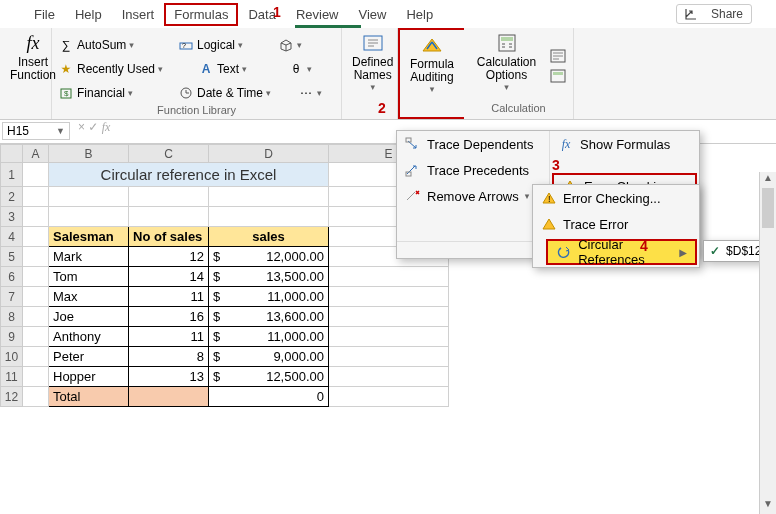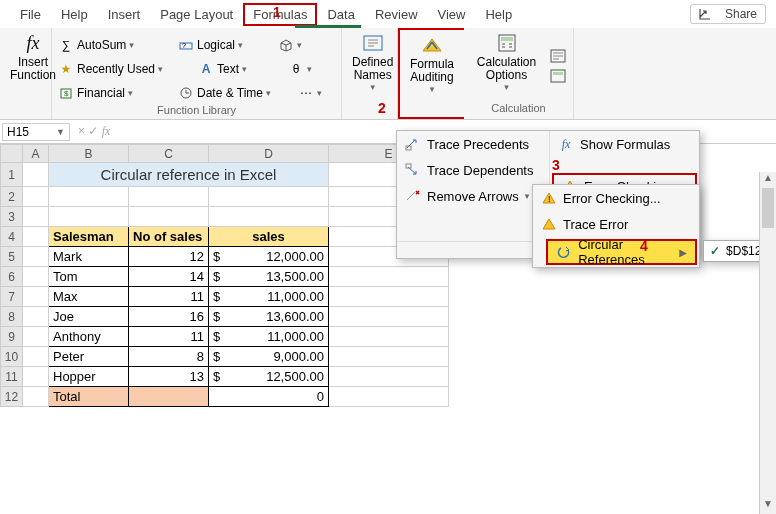--- a/index.html
+++ b/index.html
@@ -1,19 +1,19 @@
 <!DOCTYPE html>
 <html><head>
 <meta charset="utf-8">
 <style>
 * { box-sizing: border-box; margin: 0; padding: 0; font-family: "Segoe UI", Arial, sans-serif; }
 body { background: #fff; width: 776px; height: 514px; overflow: hidden; position: relative; }
 
 
-.tabs { display: flex; align-items: center; height: 28px; padding: 0 10px; font-size: 13px; color: #444; }
+.tabs { display: flex; align-items: center; height: 28px; padding: 0 24px; font-size: 13px; color: #444; }
 .tabs .tab { padding: 4px 10px; cursor: pointer; }
 .tabs .tab.active { border: 2px solid #c00000; padding: 2px 8px; }
 .tabs .spacer { flex: 1; }
 .share-btn { border: 1px solid #ccc; border-radius: 3px; padding: 2px 8px; font-size: 12px; display: flex; align-items: center; gap: 12px; margin-left: 12px; }
 .tab-underline { height: 3px; background: #217346; width: 66px; position: absolute; left: 295px; top: 25px; }
 
 .num-callout { color: #c00000; font-weight: bold; font-size: 14px; position: absolute; }
 
 
 .ribbon { display: flex; height: 92px; border-bottom: 1px solid #ccc; background: #f5f5f5; }
@@ -22,21 +22,21 @@
 .group-label { text-align: center; font-size: 11px; color: #666; padding-bottom: 18px; }
 .big-btn { display: flex; flex-direction: column; align-items: center; justify-content: flex-start; padding: 2px 4px; font-size: 12px; text-align: center; width: 56px; height: 72px; }
 .big-btn .ico { width: 26px; height: 22px; display: flex; align-items: center; justify-content: center; margin-bottom: 2px; }
 .small-row { display: flex; align-items: center; gap: 3px; font-size: 12px; height: 22px; }
 .small-row .ico { width: 16px; height: 16px; display: flex; align-items: center; justify-content: center; }
 .carets::after { content: " \25BE"; font-size: 9px; color: #666; }
 
 .highlight-red { border: 2px solid #c00000; }
 
 
-.fbar { display: flex; align-items: center; height: 24px; border-bottom: 1px solid #ccc; font-size: 12px; }
+.fbar { display: flex; align-items: flex-start; height: 24px; border-bottom: 1px solid #ccc; font-size: 12px; }
 .namebox { width: 68px; border: 1px solid #ccc; padding: 1px 4px; margin: 2px; background: #fff; display: flex; justify-content: space-between; align-items: center; }
 .fbar-btns { padding: 0 6px; color: #aaa; }
 .fx { font-style: italic; font-family: serif; }
 
 
 .grid-wrap { position: relative; }
 table.sheet { border-collapse: collapse; font-size: 13px; }
 .colhdr th, .rowhdr { background: #e6e6e6; border: 1px solid #ccc; font-weight: normal; font-size: 12px; color: #555; text-align: center; }
 .colhdr th { height: 18px; }
 .rowhdr { width: 22px; }
@@ -68,21 +68,20 @@
 
 svg { display: block; }
 </style>
 </head>
 <body>
 
 <div class="tabs">
   <span class="tab">File</span>
   <span class="tab">Help</span>
   <span class="tab">Insert</span>
-  <span class="tab">Page Layout</span>
   <span class="num-callout" style="left:273px;top:4px">1</span>
   <span class="tab active">Formulas</span>
   <span class="tab">Data</span>
   <span class="tab">Review</span>
   <span class="tab">View</span>
   <span class="tab">Help</span>
   <span class="spacer"></span>
   <span class="share-btn">
     <span>
       <svg width="14" height="12">
@@ -364,34 +363,34 @@
 </tbody>
     </table>
 </div>
 
 <div class="popup" style="left:396px;top:130px;width:304px">
   <div style="display:flex">
     <div style="flex:1">
       <div class="popup-item">
         <span class="ico">
             <svg width="16" height="14">
+              <path d="M3 4 L11 11 M11 8 V11 H8" stroke="#2f6db5" fill="none"></path>
+              <rect x="1" y="1" width="5" height="4" fill="none" stroke="#888"></rect>
+            </svg>
+          </span>
+        <span>Trace Dependents</span>
+      </div>
+      <div class="popup-item">
+        <span class="ico">
+            <svg width="16" height="14">
               <path d="M2 11 L10 3 M8 3 H11 V6" stroke="#2f6db5" fill="none"></path>
               <rect x="1" y="9" width="5" height="4" fill="none" stroke="#888"></rect>
             </svg>
           </span>
         <span>Trace Precedents</span>
-      </div>
-      <div class="popup-item">
-        <span class="ico">
-            <svg width="16" height="14">
-              <path d="M3 4 L11 11 M11 8 V11 H8" stroke="#2f6db5" fill="none"></path>
-              <rect x="1" y="1" width="5" height="4" fill="none" stroke="#888"></rect>
-            </svg>
-          </span>
-        <span>Trace Dependents</span>
       </div>
       <div class="popup-item carets">
         <span class="ico">
             <svg width="16" height="14">
               <path d="M2 11 L10 3" stroke="#999" fill="none"></path>
               <path d="M11 2 L14 5 M14 2 L11 5" stroke="#c00" stroke-width="1.5"></path>
             </svg>
           </span>
         <span>Remove Arrows</span>
       </div>

